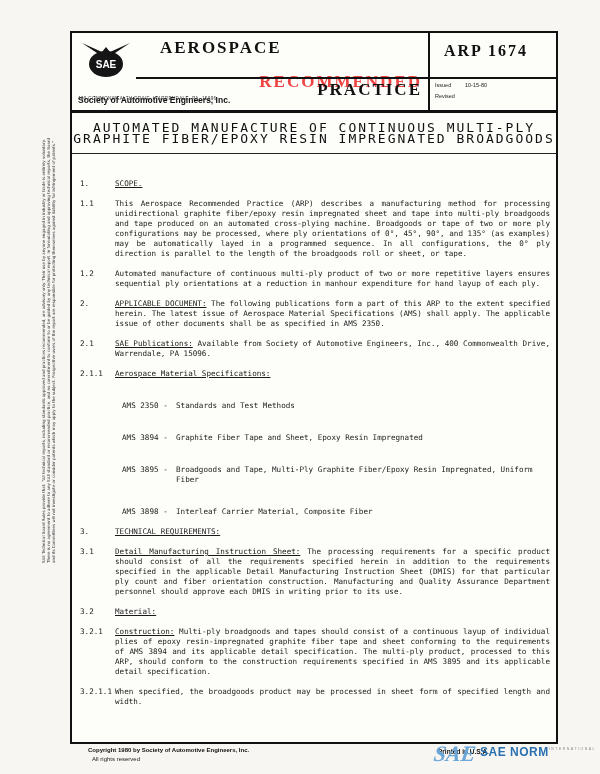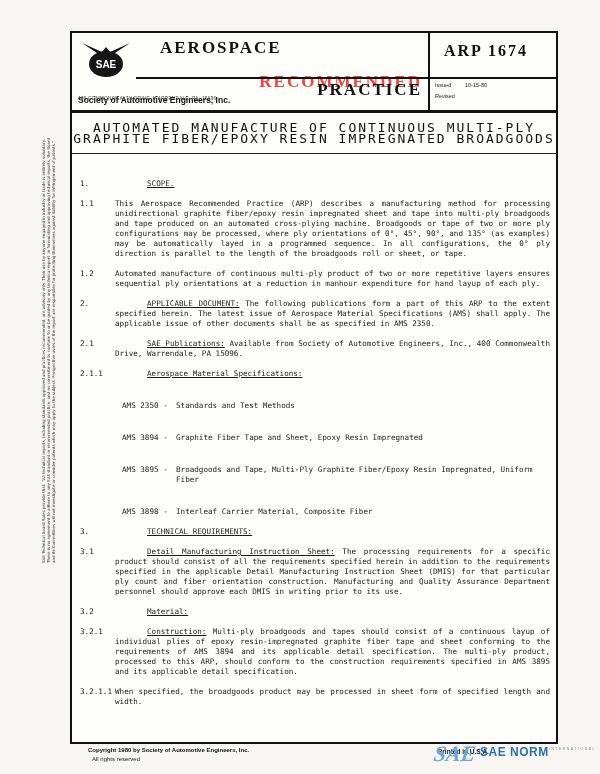--- a/index.html
+++ b/index.html
@@ -55,21 +55,21 @@
 
   
   .title-band { height:41px; border-bottom:1px solid #222; text-align:center; padding-top:9px; }
   .title-line { font-size:13px; letter-spacing:2px; line-height:11px; color:#111; }
 
   
   .body-area { padding:25px 6px 0 8px; }
   .para { display:flex; margin-bottom:10px; font-size:7.6px; line-height:10px; }
   .pnum { flex:0 0 35px; }
   .ptext { flex:1; text-align:justify; }
-  .lead { text-decoration:underline;margin-left:32px; }
+  .lead { text-decoration:underline; }
   .ams-block { margin:0 0 10px 42px; font-size:7.6px; line-height:10px; }
   .ams-row { display:flex;margin-top:22px; }
   .ams-code { flex:0 0 54px; }
   .ams-desc { flex:1; }
 
   
   .sidebar-note {
     position:absolute; left:41px; top:563px; width:432px;
     transform:rotate(-90deg); transform-origin:0 0;
     font-family:"DejaVu Sans", sans-serif;

